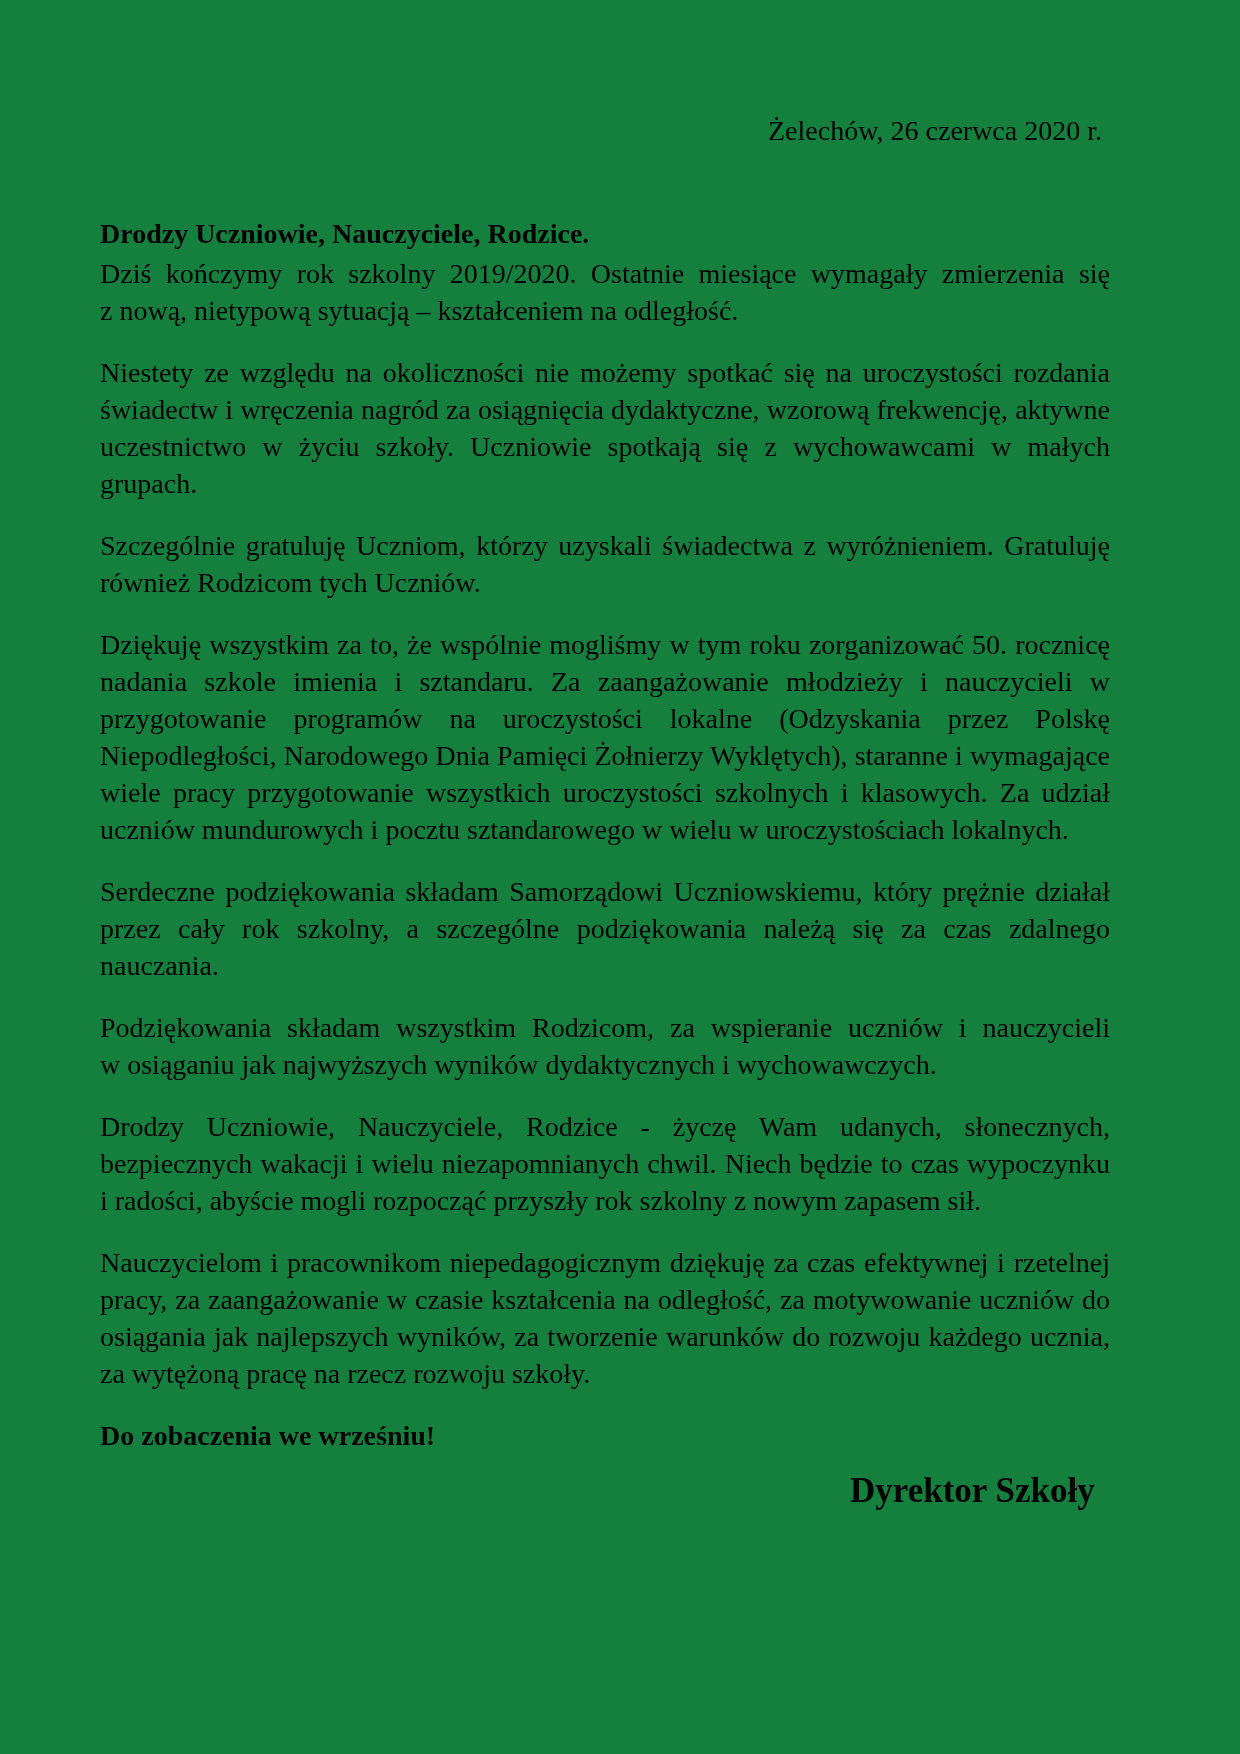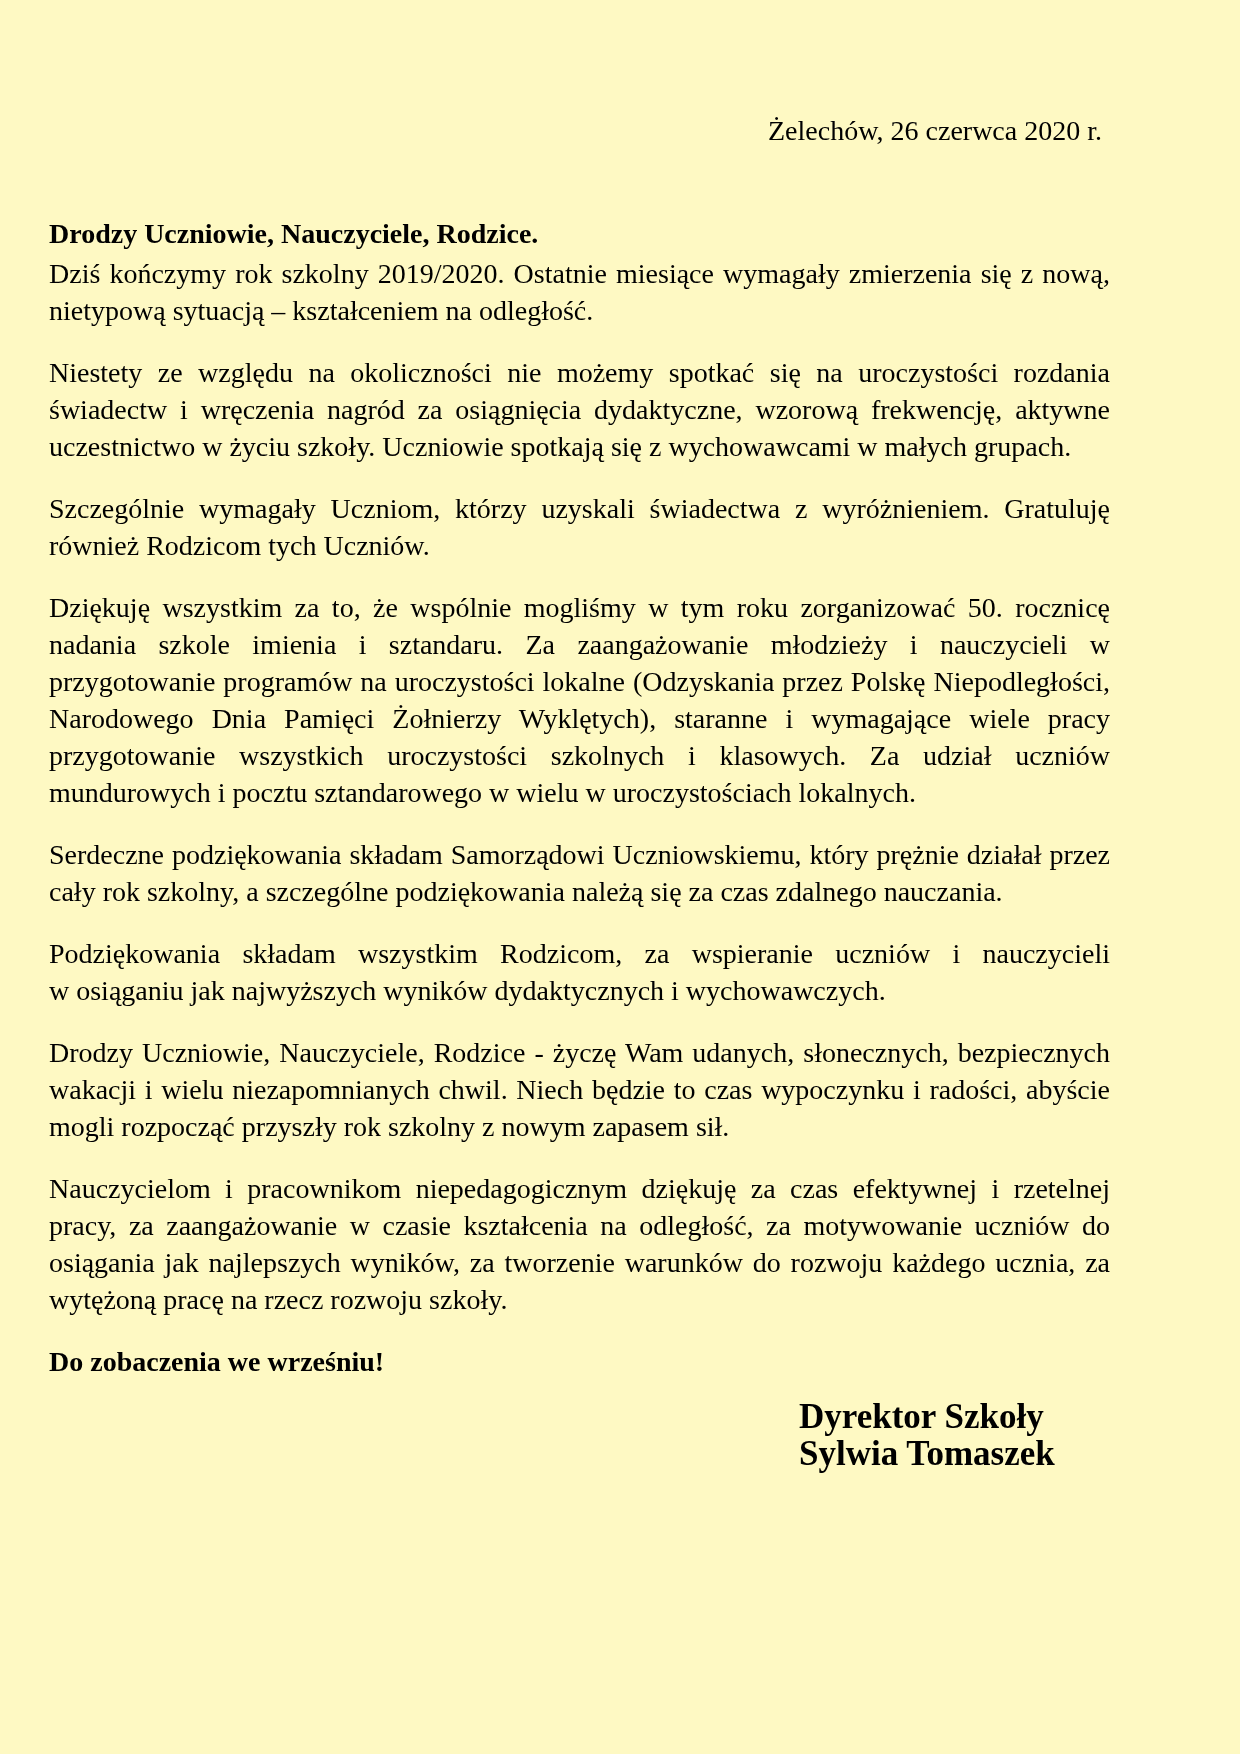--- a/index.html
+++ b/index.html
@@ -7,22 +7,22 @@
   body {
     width: 1240px;
     height: 1754px;
     overflow: hidden;
     font-family: "Liberation Serif", "DejaVu Serif", serif;
     color: #000000;
   }
   .page {
     width: 1240px;
     height: 1754px;
-    background: #fef9c3;
-    padding: 112px 130px 0 49px;
+    background: #15803d;
+    padding: 112px 130px 0 100px;
   }
   .date-line {
     text-align: right;
     font-size: 28px;
     line-height: 37px;
     margin-bottom: 66px;
     padding-right: 8px;
   }
   .salutation {
     font-weight: bold;
@@ -53,27 +53,26 @@
 <body>
 
 <div class="page">
 
   <div class="date-line">Żelechów, 26 czerwca 2020 r.</div>
 
   <div class="salutation">Drodzy Uczniowie, Nauczyciele, Rodzice.</div>
 
   <p class="body-par">Dziś kończymy rok szkolny 2019/2020. Ostatnie miesiące wymagały zmierzenia się z&nbsp;nową, nietypową sytuacją – kształceniem na odległość.</p>
   <p class="body-par">Niestety ze względu na okoliczności nie możemy spotkać się na uroczystości rozdania świadectw i wręczenia nagród za osiągnięcia dydaktyczne, wzorową frekwencję, aktywne uczestnictwo w życiu szkoły. Uczniowie spotkają się z wychowawcami w&nbsp;małych grupach.</p>
-  <p class="body-par">Szczególnie wymagały Uczniom, którzy uzyskali świadectwa z wyróżnieniem. Gratuluję również Rodzicom tych Uczniów.</p>
+  <p class="body-par">Szczególnie gratuluję Uczniom, którzy uzyskali świadectwa z wyróżnieniem. Gratuluję również Rodzicom tych Uczniów.</p>
   <p class="body-par">Dziękuję wszystkim za to, że wspólnie mogliśmy w tym roku zorganizować 50. rocznicę nadania szkole imienia i sztandaru. Za zaangażowanie młodzieży i&nbsp;nauczycieli w przygotowanie programów na uroczystości lokalne (Odzyskania przez Polskę Niepodległości, Narodowego Dnia Pamięci Żołnierzy Wyklętych), staranne i&nbsp;wymagające wiele pracy przygotowanie wszystkich uroczystości szkolnych i&nbsp;klasowych. Za udział uczniów mundurowych i pocztu sztandarowego w wielu w&nbsp;uroczystościach lokalnych.</p>
   <p class="body-par">Serdeczne podziękowania składam Samorządowi Uczniowskiemu, który prężnie działał przez cały rok szkolny, a szczególne podziękowania należą się za czas zdalnego nauczania.</p>
   <p class="body-par">Podziękowania składam wszystkim Rodzicom, za wspieranie uczniów i nauczycieli w&nbsp;osiąganiu jak najwyższych wyników dydaktycznych i wychowawczych.</p>
   <p class="body-par">Drodzy Uczniowie, Nauczyciele, Rodzice - życzę Wam udanych, słonecznych, bezpiecznych wakacji i wielu niezapomnianych chwil. Niech będzie to czas wypoczynku i radości, abyście mogli rozpocząć przyszły rok szkolny z nowym zapasem sił.</p>
   <p class="body-par">Nauczycielom i pracownikom niepedagogicznym dziękuję za czas efektywnej i&nbsp;rzetelnej pracy, za zaangażowanie w czasie kształcenia na odległość, za&nbsp;motywowanie uczniów do osiągania jak najlepszych wyników, za tworzenie warunków do rozwoju każdego ucznia, za wytężoną pracę na rzecz rozwoju szkoły.</p>
 
   <div class="closing">Do zobaczenia we wrześniu!</div>
 
   <div class="signature">
     <div>Dyrektor Szkoły</div>
-    <div>Sylwia Tomaszek</div>
   </div>
 
 </div>
 
 </body></html>

